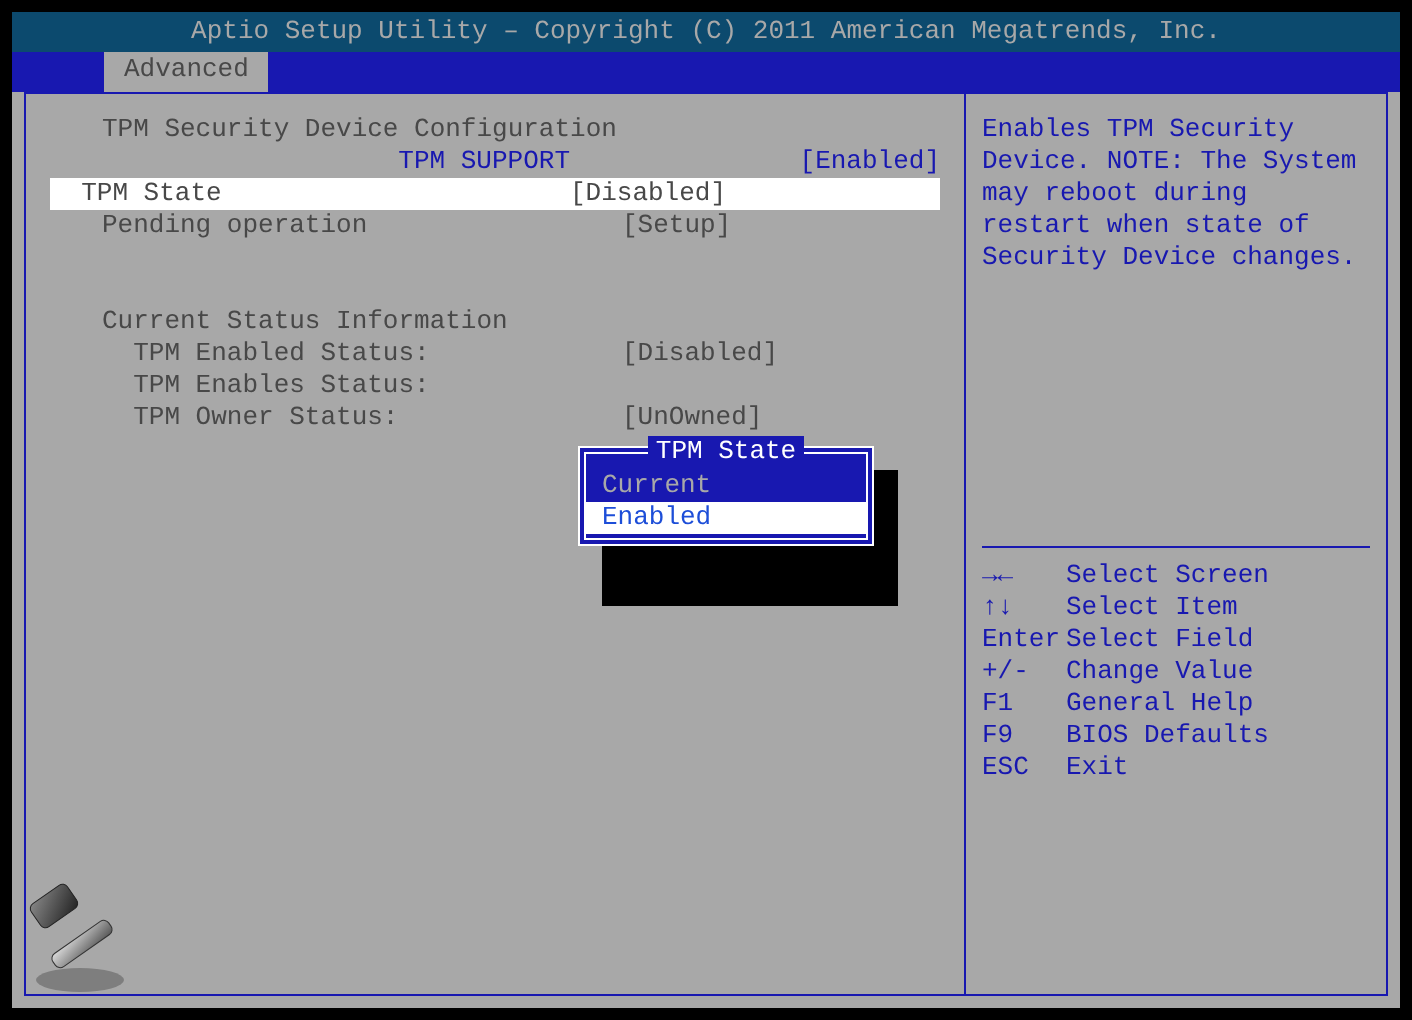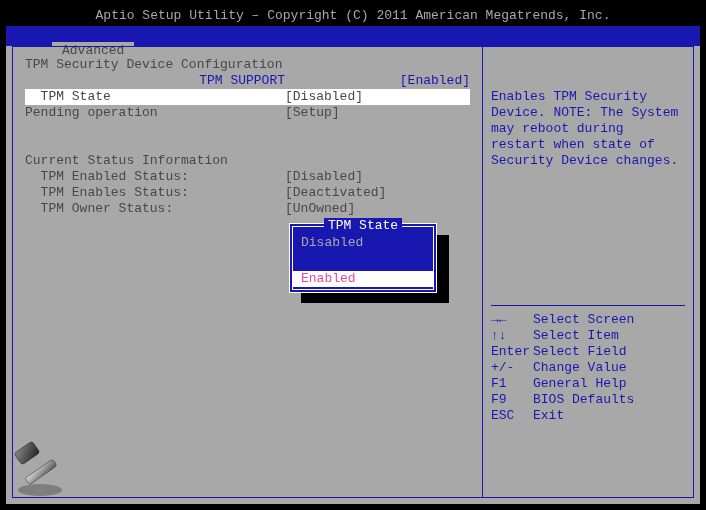--- a/index.html
+++ b/index.html
@@ -15,35 +15,35 @@
   .bios-window {
     position: absolute;
     top: 6px;
     left: 6px;
     width: 694px;
     height: 498px;
     background: #a8a8a8;
   }
   .title-area {
     height: 20px;
-    background: #000000;
+    background: #0c4a6e;
     color: #a8a8a8;
     text-align: center;
     line-height: 20px;
     font-size: 13px;
   }
   .tab-row {
     height: 20px;
     background: #1818b0;
     position: relative;
   }
   .tab {
     position: absolute;
     left: 46px;
-    top: 16px;
+    top: 0;
     background: #a8a8a8;
     color: #484848;
     padding: 2px 10px;
     height: 28px;
     line-height: 14px;
   }
   .main-frame {
     position: absolute;
     top: 40px;
     left: 6px;
@@ -62,31 +62,30 @@
     color: #484848;
   }
   .right-panel {
     position: absolute;
     right: 0;
     top: 0;
     width: 210px;
     bottom: 0;
     padding: 10px 8px;
     color: #1818b0;
-    margin-top: 32px;
   }
   .row {
     display: flex;
     height: 16px;
     line-height: 16px;
   }
   .row .label { width: 260px; white-space: pre; }
   .row .val { flex: 1; white-space: pre; }
   .blue-text { color: #1818b0; text-align: right; }
-  .gray-text { color: #484848; }
+  .gray-text { color: #484848; margin-left: 26px; }
   .row.highlight { background: #ffffff; color: #484848; }
   .row.highlight .label, .row.highlight .val { color: #484848; }
   .spacer-big { height: 32px; }
 
   .popup-shadow {
     position: absolute;
     left: 288px;
     top: 188px;
     width: 148px;
     height: 68px;
@@ -118,22 +117,21 @@
     padding: 0 4px;
   }
   .popup-option {
     padding: 1px 8px;
     height: 16px;
     line-height: 14px;
     color: #a8a8a8;
   }
   .popup-option.selected {
     background: #ffffff;
-    color: #ec4899;
-    margin-top: 20px;
+    color: #1d4ed8;
   }
 
   .help-text { line-height: 16px; }
   .help-divider {
     border-top: 1px solid #1818b0;
     margin: 6px 0;
   }
   .key-row {
     display: flex;
     line-height: 16px;
@@ -187,33 +185,32 @@
         <span class="label">Current Status Information</span>
       </div>
 
       <div class="row gray-text">
         <span class="label">  TPM Enabled Status:</span>
         <span class="val">[Disabled]</span>
       </div>
 
       <div class="row gray-text">
         <span class="label">  TPM Enables Status:</span>
-        <span class="val">[Deactivated]</span>
       </div>
 
       <div class="row gray-text">
         <span class="label">  TPM Owner Status:</span>
         <span class="val">[UnOwned]</span>
       </div>
 
       <div class="popup-shadow"></div>
       <div class="popup">
         <div class="popup-inner">
           <div class="popup-title"><span>TPM State</span></div>
-          <div class="popup-option">Disabled</div>
+          <div class="popup-option">Current</div>
           <div class="popup-option selected">Enabled</div>
         </div>
       </div>
 
     </div>
 
     <div class="right-panel">
       <div class="help-text">Enables TPM Security Device. NOTE: The System may reboot during restart when state of Security Device changes.</div>
       <div style="height:130px"></div>
       <div class="help-divider"></div>

